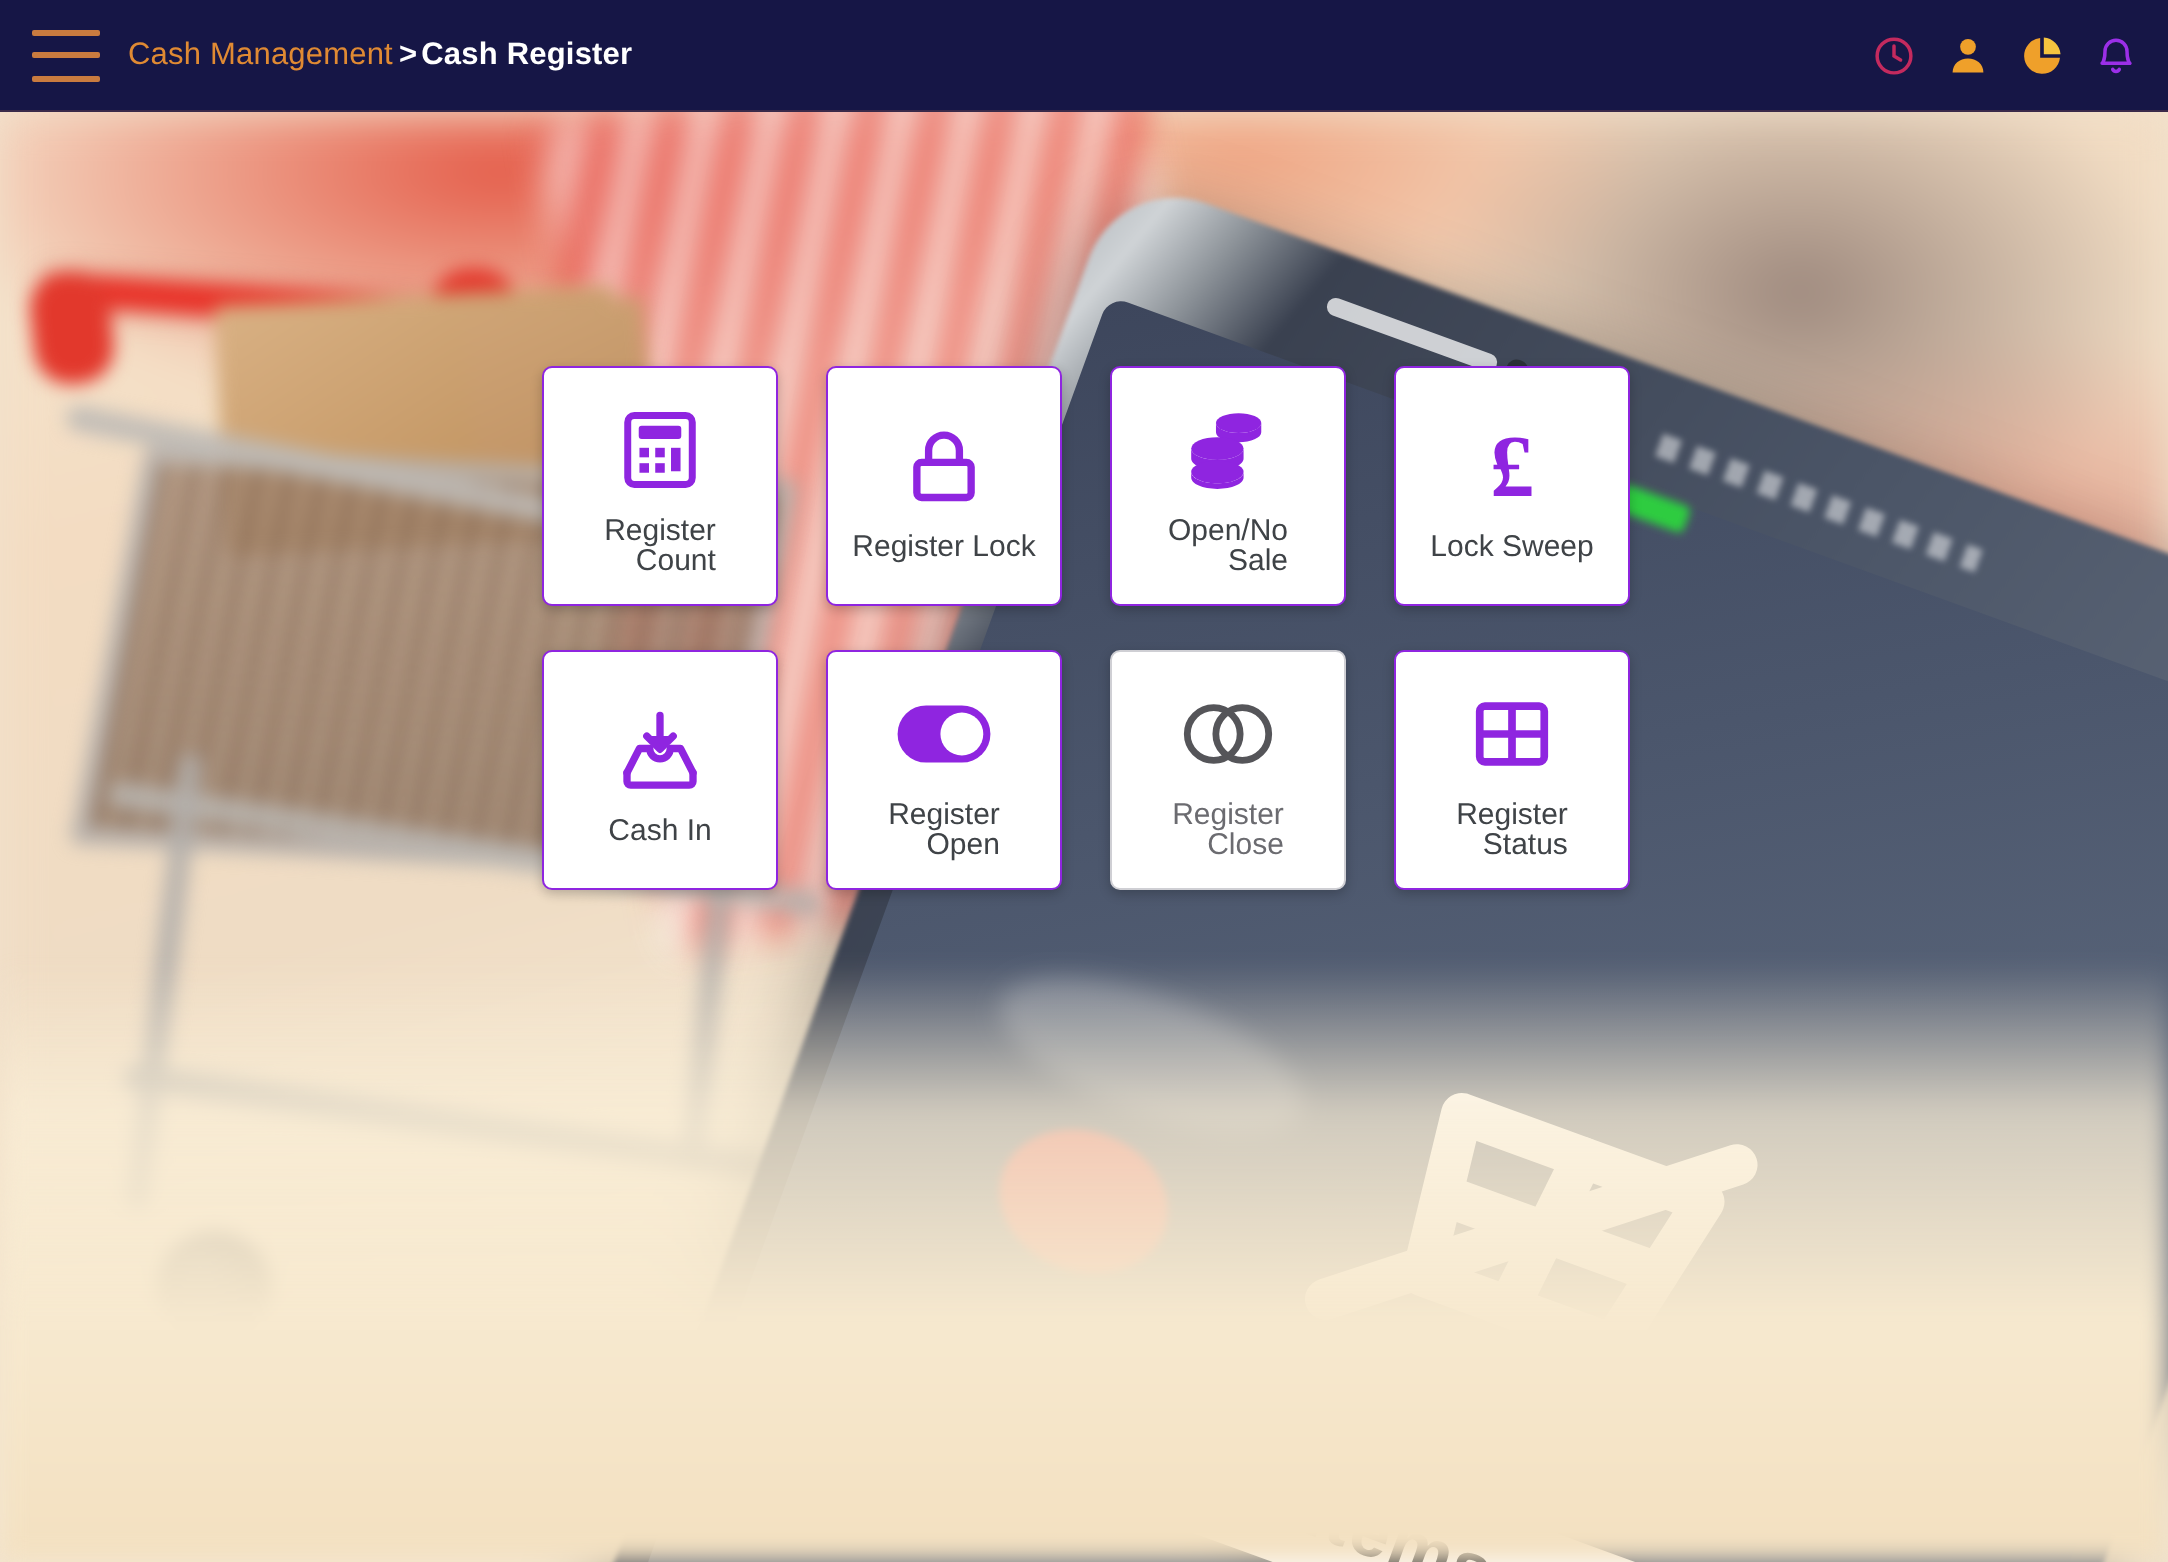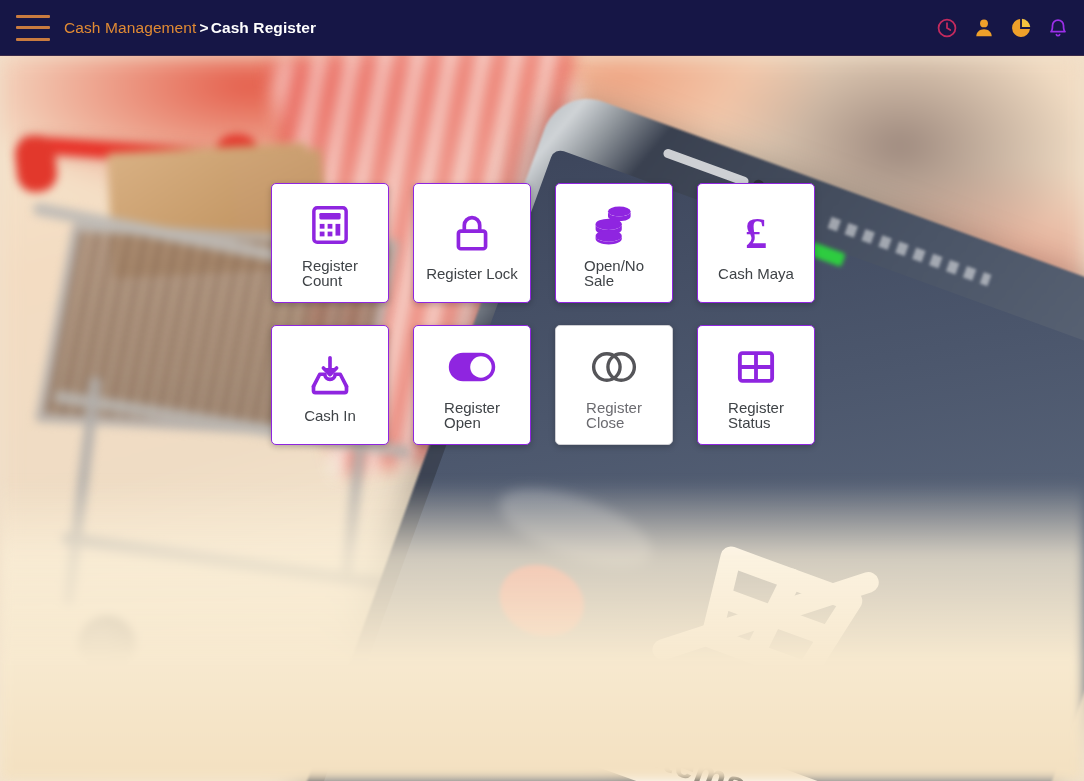--- a/index.html
+++ b/index.html
@@ -376,21 +376,21 @@
     align-items: center;
     justify-content: center;
     color: #8f25e0;
     margin-bottom: 4px;
   }
   .tile.disabled .t-icon { color: #555559; }
   .tile .t-label {
     color: #3f4347;
     font-size: 15px;
     line-height: 1.0;
-    text-align: left;
+    text-align: right;
     white-space: pre-line;
     font-family: "Liberation Sans", sans-serif;
   }
   .tile.disabled .t-label { color: #6b6b70; }
 
   
   .tile-0 { left: 0px;   top: 0px;   width: 118px; height: 120px; }
   .tile-1 { left: 142px; top: 0px;   width: 118px; height: 120px; }
   .tile-2 { left: 284px; top: 0px;   width: 118px; height: 120px; }
   .tile-3 { left: 426px; top: 0px;   width: 118px; height: 120px; }
@@ -551,21 +551,21 @@
         </div>
         <div class="t-label">Register Lock</div>
       </div>
 
       <div class="tile tile-3">
         <div class="t-icon">
           <svg width="44" height="46" viewBox="0 0 24 26">
             <text x="12" y="21.5" text-anchor="middle" font-family="'Liberation Serif', serif" font-size="25" font-weight="700" fill="currentColor">£</text>
           </svg>
         </div>
-        <div class="t-label">Cash Maya</div>
+        <div class="t-label">Lock Sweep</div>
       </div>
 
     </div>
 
     <div class="tile-row row2">
 
       <div class="tile tile-4">
         <div class="t-icon">
           <svg width="46" height="44" viewBox="0 0 24 24" fill="none" stroke="currentColor" stroke-width="2" stroke-linecap="round" stroke-linejoin="round">
             <path d="M12 2.6 V11.4"></path>

